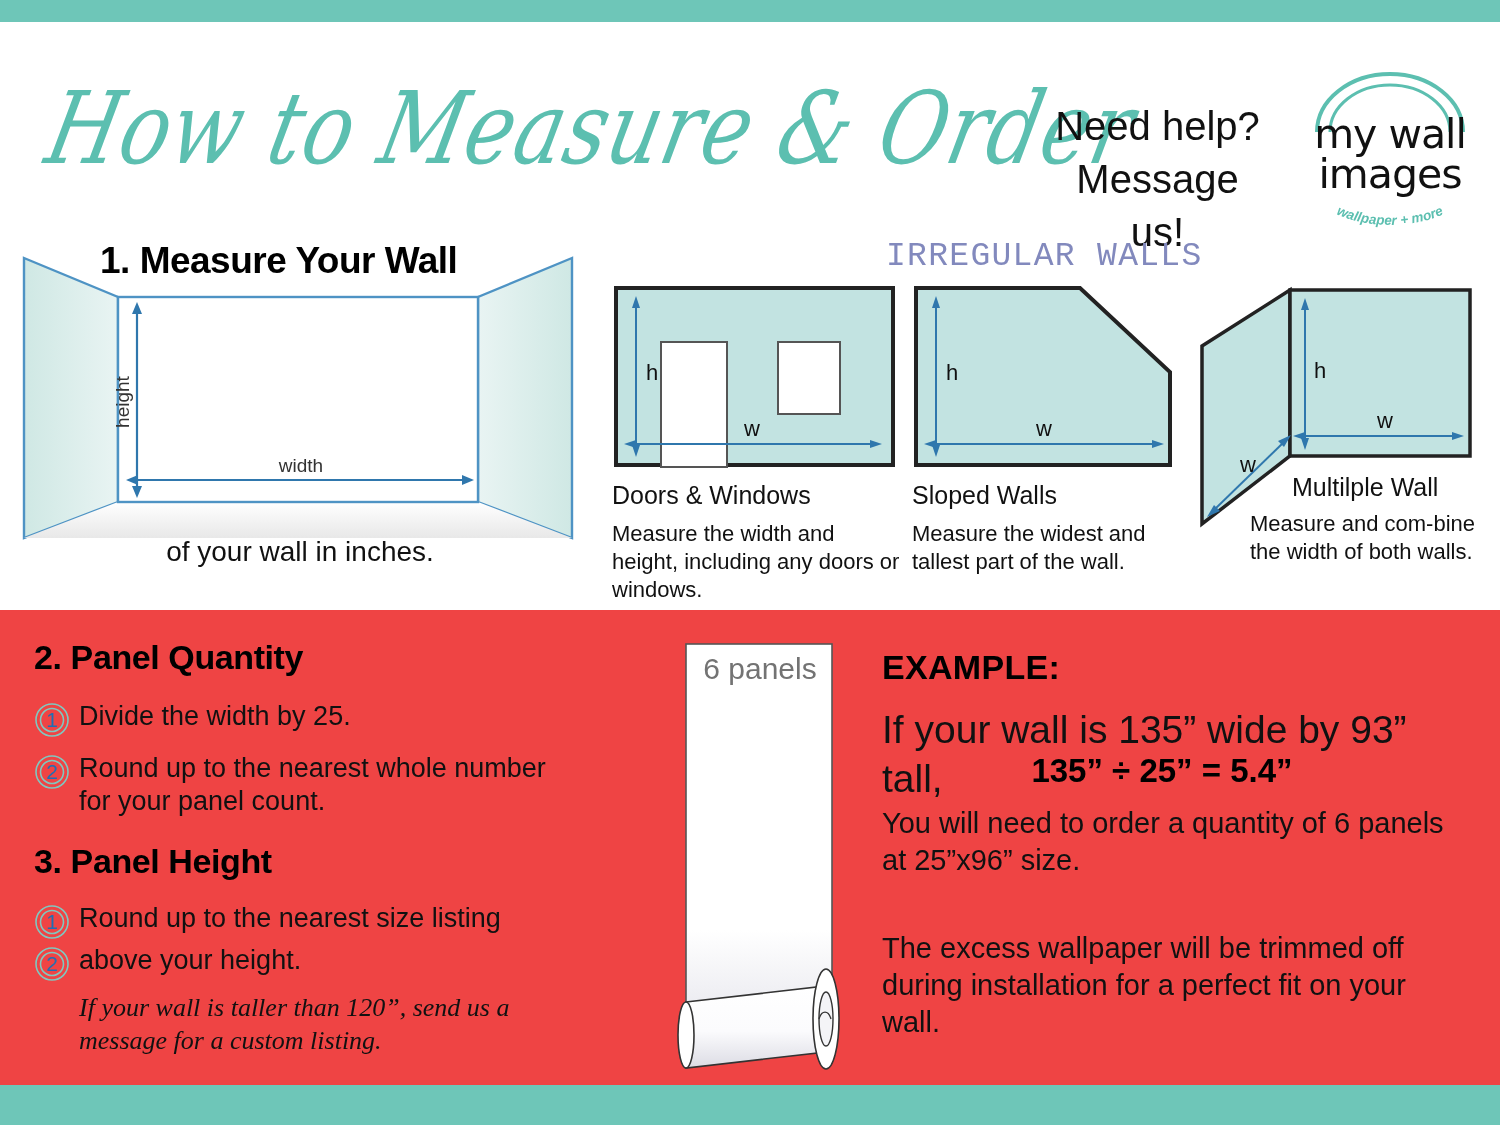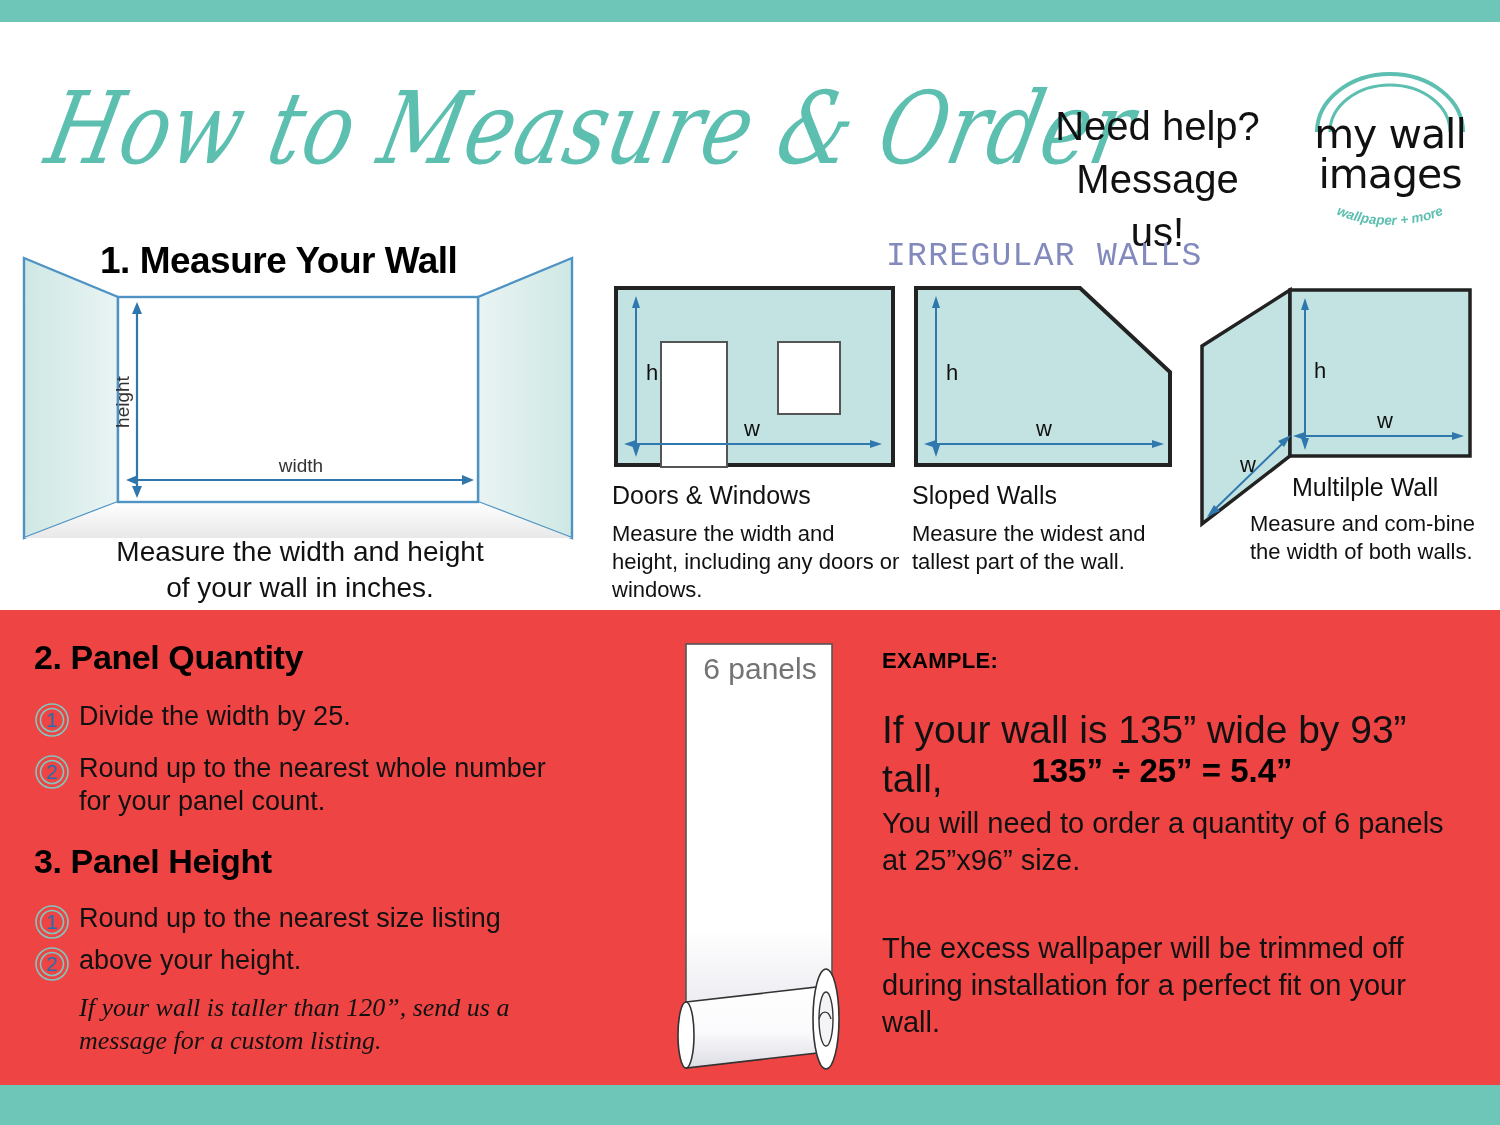--- a/index.html
+++ b/index.html
@@ -72,21 +72,21 @@
   .badge svg{display:block;}
   .step-text{font-size:27px;line-height:1.22;color:#111;}
   .note{position:absolute;font-size:26px;line-height:1.25;color:#111;font-style:italic;font-family:Liberation Serif, serif;}
 
   
   .roll{position:absolute;left:676px;top:640px;width:178px;height:448px;}
   .roll-label{position:absolute;left:676px;top:652px;width:168px;text-align:center;
     font-size:30px;color:#737373;}
 
   
-  .ex-title{position:absolute;left:882px;top:648px;font-size:22px;font-weight:bold;color:#000;
+  .ex-title{position:absolute;left:882px;top:648px;font-size:34px;font-weight:bold;color:#000;
     letter-spacing:0.3px;}
   .ex-l1{position:absolute;left:882px;top:706px;width:570px;font-size:39px;color:#111;line-height:1.25;}
   .ex-eq{position:absolute;left:882px;top:752px;width:560px;text-align:center;font-size:33px;
     font-weight:bold;color:#000;}
   .ex-l2{position:absolute;left:882px;top:805px;width:565px;font-size:29px;color:#111;line-height:1.28;}
   .ex-l3{position:absolute;left:882px;top:930px;width:565px;font-size:29px;color:#111;line-height:1.28;}
 </style>
 </head>
 <body>
 
@@ -153,21 +153,20 @@
         <line x1="126" y1="228" x2="458" y2="228"></line>
         <polygon points="118,228 130,223 130,233" fill="#2f77ad" stroke="none"></polygon>
         <polygon points="466,228 454,223 454,233" fill="#2f77ad" stroke="none"></polygon>
       </g>
       <text x="293" y="220" font-size="19" fill="#333" text-anchor="middle" font-family="Liberation Sans, sans-serif">width</text>
     </svg>
 
     <div class="s1-title">1. Measure Your Wall</div>
 
     <div class="s1-caption">
-      <div>Measure the width and height</div>
       <div>of your wall in inches.</div>
     </div>
 
     <div class="irr-heading">IRREGULAR WALLS</div>
 
     <div class="irr-col c1">
       <svg width="285" height="185" viewBox="0 0 285 185">
         <rect x="4" y="4" width="277" height="177" fill="#c2e3e1" stroke="#222" stroke-width="4"></rect>
         <rect x="49" y="58" width="66" height="125" fill="#ffffff" stroke="#555" stroke-width="2"></rect>
         <rect x="166" y="58" width="62" height="72" fill="#ffffff" stroke="#555" stroke-width="2"></rect>

